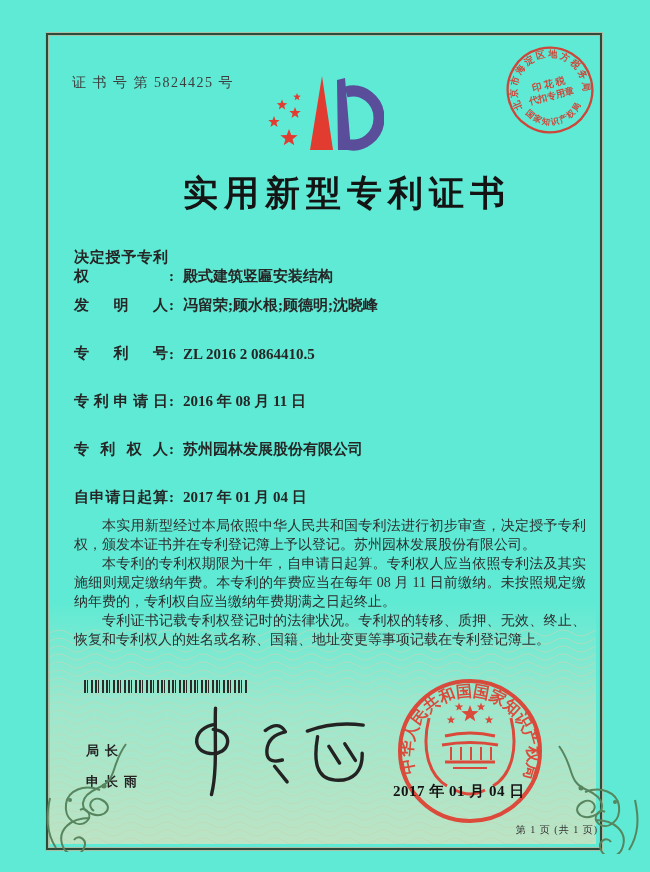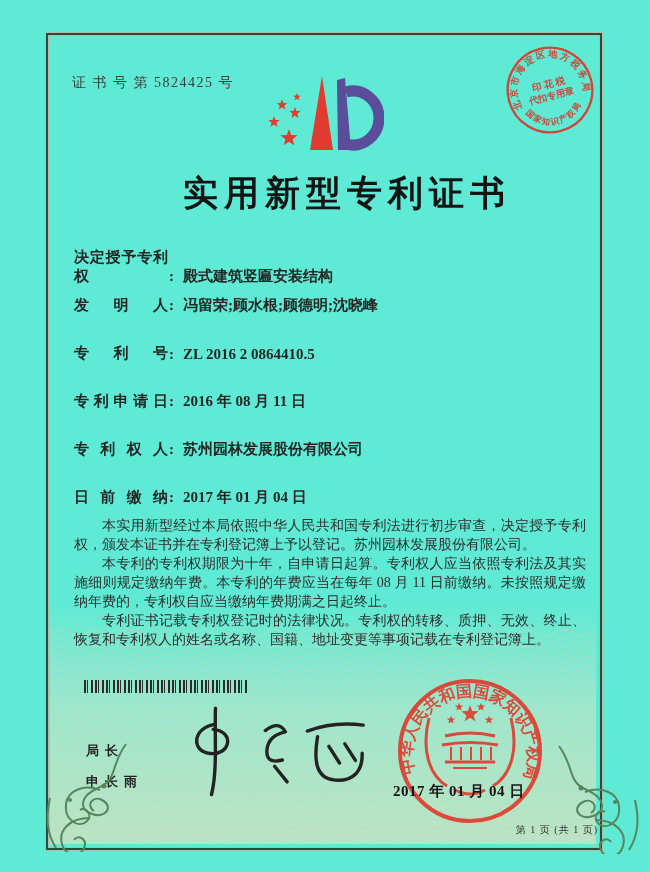--- a/index.html
+++ b/index.html
@@ -122,21 +122,21 @@
   <div class="field" style="top:344px">
     <span class="flabel">专利号</span><span class="fcolon">:</span><span class="fvalue">ZL 2016 2 0864410.5</span>
   </div>
   <div class="field" style="top:392px">
     <span class="flabel">专利申请日</span><span class="fcolon">:</span><span class="fvalue">2016 年 08 月 11 日</span>
   </div>
   <div class="field" style="top:440px">
     <span class="flabel">专利权人</span><span class="fcolon">:</span><span class="fvalue">苏州园林发展股份有限公司</span>
   </div>
   <div class="field" style="top:488px">
-    <span class="flabel">日前缴纳</span><span class="fcolon">:</span><span class="fvalue">2017 年 01 月 04 日</span>
+    <span class="flabel">自申请日起算</span><span class="fcolon">:</span><span class="fvalue">2017 年 01 月 04 日</span>
   </div>
 
   <div class="body-text">
     <p>本实用新型经过本局依照中华人民共和国专利法进行初步审查，决定授予专利权，颁发本证书并在专利登记簿上予以登记。苏州园林发展股份有限公司。</p>
     <p>本专利的专利权期限为十年，自申请日起算。专利权人应当依照专利法及其实施细则规定缴纳年费。本专利的年费应当在每年 08 月 11 日前缴纳。未按照规定缴纳年费的，专利权自应当缴纳年费期满之日起终止。</p>
     <p>专利证书记载专利权登记时的法律状况。专利权的转移、质押、无效、终止、恢复和专利权人的姓名或名称、国籍、地址变更等事项记载在专利登记簿上。</p>
   </div>
 
   <div class="barcode"></div>
 

